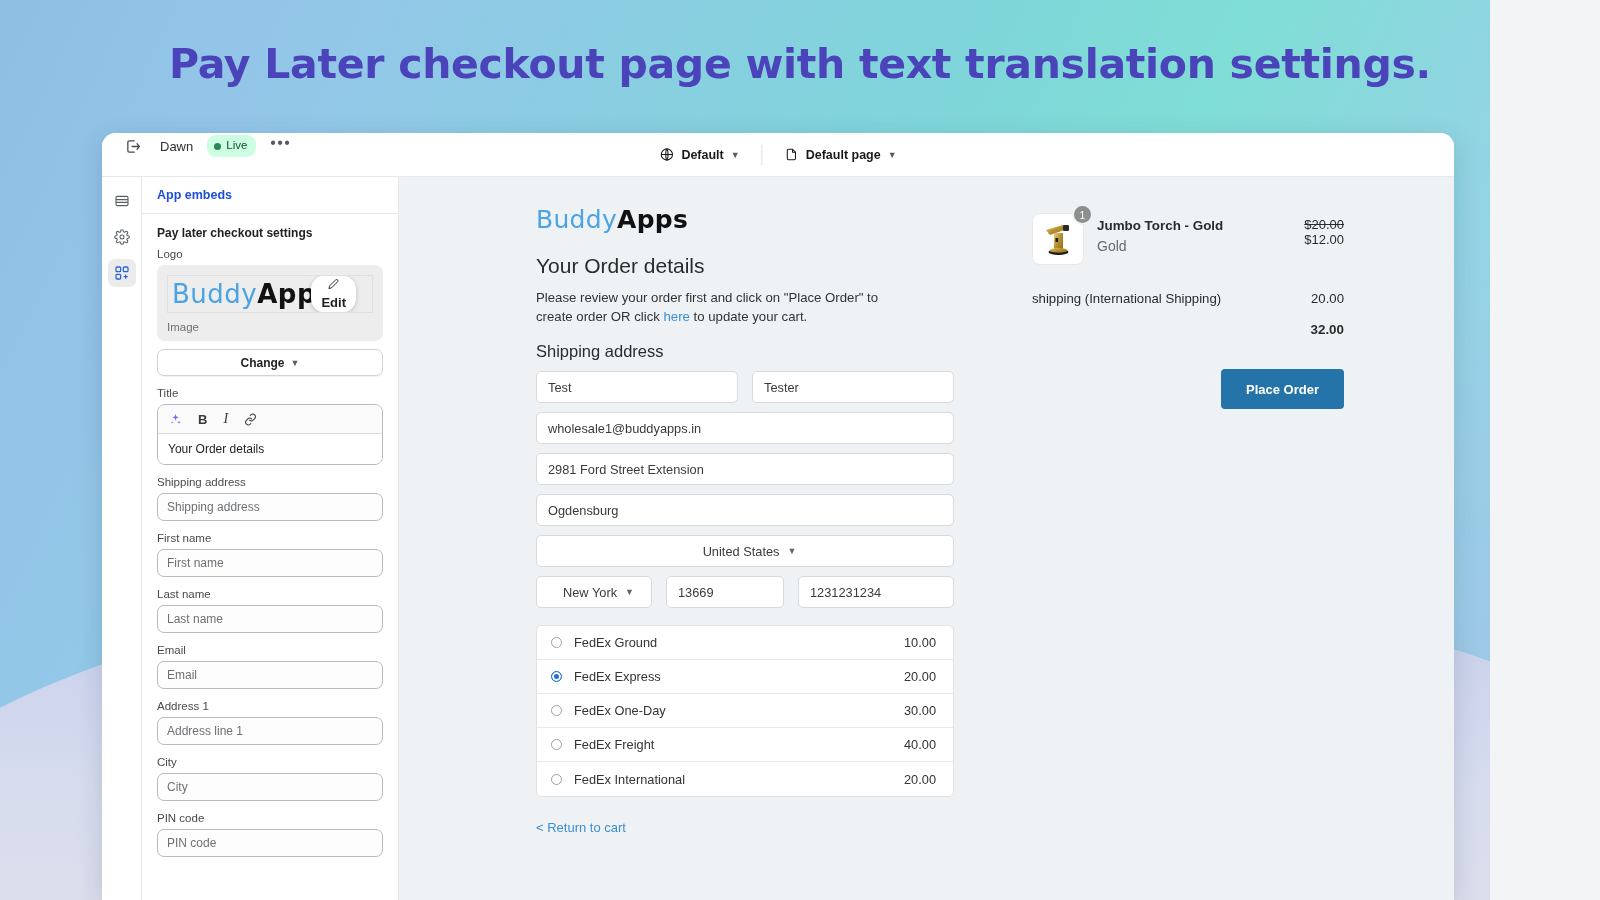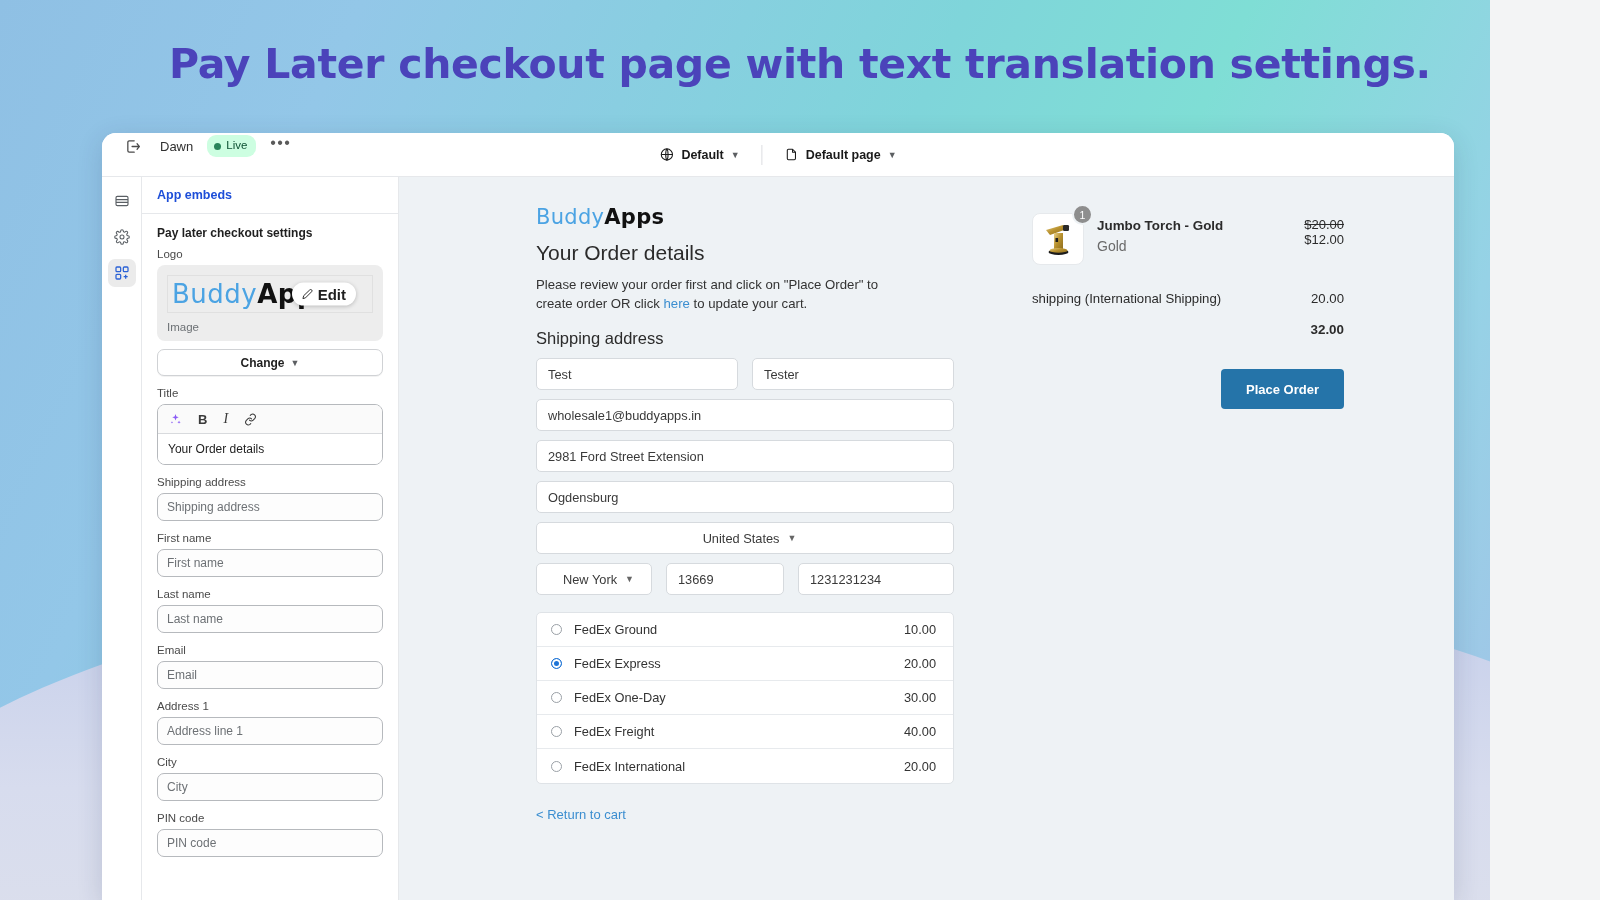--- a/index.html
+++ b/index.html
@@ -191,22 +191,22 @@
   .logo-wordmark .b { color: #4ba3e3; }
   .logo-wordmark .a { color: #111; font-weight: 600; }
   .edit-pill {
     position: absolute;
     right: 16px; top: 50%;
     transform: translateY(-50%);
     background: #fff;
     border-radius: 14px;
     box-shadow: 0 1px 4px rgba(0,0,0,0.22);
     padding: 3px 10px;
-    font-size: 15px; font-weight: bold; color: #1f1f1f;
-    display: flex; align-items: center; gap: 5px;
+    font-size: 13px; font-weight: bold; color: #1f1f1f;
+    display: flex; align-items: center; gap: 5px; flex-direction: column;
   }
   .img-cap { font-size: 11.5px; color: #6d7175; margin-top: 8px; }
   .change-btn {
     margin-top: 8px;
     background: #fff;
     border: 1px solid #d0d2d5;
     border-radius: 7px;
     height: 27px;
     display: flex; align-items: center; justify-content: center; gap: 6px;
     font-size: 12px; font-weight: bold; color: #1f1f1f;
@@ -237,23 +237,23 @@
   .pv-inner {
     width: 100%;
     display: flex;
     padding: 28px 0 0 0;
   }
   .pv-left { flex: 1; padding: 0 40px 0 137px; min-width: 0; }
   .pv-right { width: 460px; min-width: 460px; padding: 8px 110px 0 38px; }
 
   .shop-logo {
     font-family: "DejaVu Sans", sans-serif;
-    font-size: 21px;
+    font-size: 25px;
     letter-spacing: 0.3px;
-    margin-bottom: 12px;
+    margin-bottom: 20px;
   }
   .shop-logo .b { color: #4ba3e3; }
   .shop-logo .a { color: #111; font-weight: 600; }
 
   .pv-h2 { font-size: 21px; color: #2b2b2b; font-weight: normal; margin-bottom: 10px; }
   .pv-p { font-size: 13.2px; color: #333; line-height: 1.45; margin-bottom: 16px; max-width: 370px;}
   .pv-p a { color: #3b8ed0; text-decoration: none; }
   .pv-h3 { font-size: 16.5px; color: #2b2b2b; font-weight: normal; margin-bottom: 10px; }
 
   .row { display: flex; gap: 14px; margin-bottom: 9px; }

